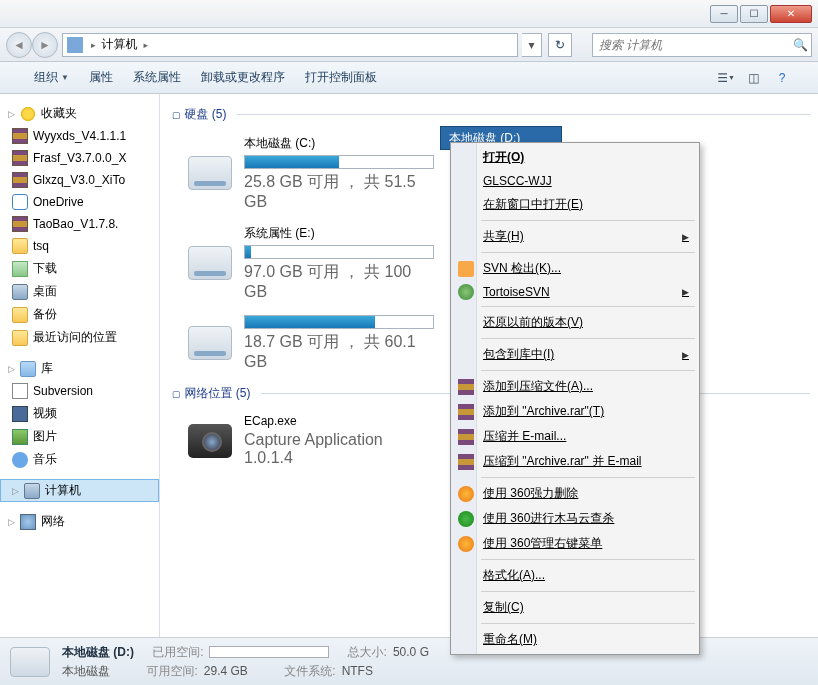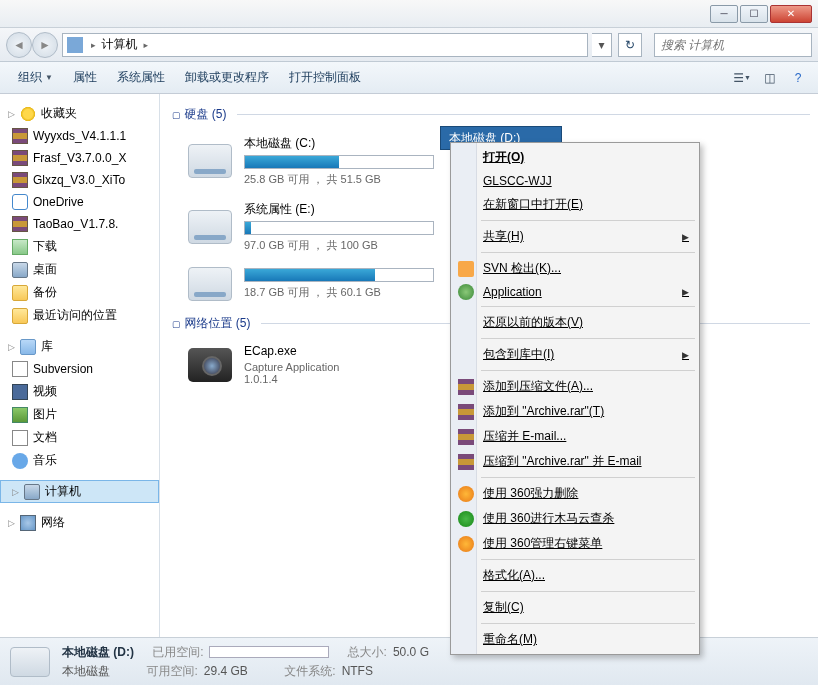--- a/index.html
+++ b/index.html
@@ -13,26 +13,26 @@
 
 .navbar { height:34px; background:linear-gradient(#f4f6f9,#e6ebf1); display:flex; align-items:center; padding:0 6px; gap:4px; border-bottom:1px solid #c0cad4; }
 .navbtns { display:flex; gap:0; }
 .navcirc { width:26px; height:26px; border-radius:50%; background:radial-gradient(#f0f4f8,#d0dae4); border:1px solid #b0bcc8; display:flex; align-items:center; justify-content:center; color:#888; font-size:12px; }
 .addrbar { flex:1; height:24px; background:#fff; border:1px solid #a8b4c0; display:flex; align-items:center; padding:0 4px; }
 .addrbar .aicon { width:16px; height:16px; background:#7aa8d8; margin-right:4px; }
 .addrbar .crumb { padding:0 2px; }
 .addrbar .tri { color:#666; font-size:9px; padding:0 4px; }
 .addrdrop { width:20px; height:24px; border:1px solid #a8b4c0; border-left:none; background:#fff; display:flex; align-items:center; justify-content:center; color:#555; }
 .refresh { width:24px; height:24px; border:1px solid #a8b4c0; background:#fff; margin-left:2px; display:flex; align-items:center; justify-content:center; color:#246; }
-.searchbox { width:158px; height:24px; border:1px solid #a8b4c0; background:#fff; margin-left:8px; display:flex; align-items:center; }
+.searchbox { width:220px; height:24px; border:1px solid #a8b4c0; background:#fff; margin-left:16px; display:flex; align-items:center; }
 .searchbox input { border:none; outline:none; flex:1; padding:0 6px; color:#888; font-style:italic; background:transparent; }
 .searchbox .sicon { width:20px; color:#567; text-align:center; }
 
 
-.toolbar { height:32px; background:linear-gradient(#f3f7fb,#e4ecf3); border-bottom:1px solid #c4ccd6; display:flex; align-items:center; padding:0 8px;text-align:center; }
+.toolbar { height:32px; background:linear-gradient(#f3f7fb,#e4ecf3); border-bottom:1px solid #c4ccd6; display:flex; align-items:center; padding:0 24px;text-align:center; }
 .tbitem { padding:4px 10px; color:#1a3a5a; cursor:default; display:flex; align-items:center; gap:3px; }
 .tbitem .dd { font-size:8px; color:#456; }
 .tbspacer { flex:1; }
 .tbicon { width:24px; height:24px; display:flex; align-items:center; justify-content:center; color:#456; margin-left:4px; }
 
 
 .body { display:flex; height:calc(100% - 28px - 34px - 32px - 48px); }
 .sidebar { width:160px; border-right:1px solid #d8e0e8; background:#fff; overflow:hidden; padding-top:8px; }
 .tree { list-style:none; }
 .tree li { display:flex; align-items:center; padding:3px 4px 3px 12px; white-space:nowrap; overflow:hidden; text-overflow:ellipsis; color:#000; }
@@ -58,21 +58,21 @@
 .group-hdr { color:#1a3a8a; padding:4px 0 8px 4px; display:flex; align-items:center; gap:4px; }
 .group-hdr .tri { font-size:9px; }
 .group-hdr .line { flex:1; height:1px; background:#d0d8e4; margin-left:6px; }
 .drive { display:flex; align-items:center; padding:4px 4px 10px 20px; gap:12px; position:relative; }
 .dico { width:44px; height:34px; background:linear-gradient(#eef2f6,#cfd9e3); border:1px solid #b0bcc8; border-radius:4px; position:relative; flex-shrink:0; }
 .dico::after { content:""; position:absolute; bottom:3px; left:5px; right:5px; height:5px; background:#88a8c8; border-radius:2px; }
 .dinfo { flex:1; max-width:190px; }
 .dtitle { color:#000; margin-bottom:3px; }
 .dbar { height:14px; border:1px solid #aab4c0; background:#fff; position:relative; margin-bottom:3px; }
 .dbarf { height:100%; background:linear-gradient(#3aa8d8,#1878b8); }
-.dfree { color:#666; font-size:11px; }
+.dfree { color:#666; font-size:16px; }
 .camico { width:44px; height:34px; background:linear-gradient(#555,#222); border-radius:5px; position:relative; flex-shrink:0; }
 .camico::after { content:""; position:absolute; top:8px; left:14px; width:16px; height:16px; background:radial-gradient(#88aacc,#334); border-radius:50%; border:2px solid #666;}
 
 
 .dpeek { position:absolute; left:440px; top:126px; width:122px; height:24px; background:#2a6aa8; color:#fff; display:flex; align-items:center; padding:0 8px; border:1px solid #1a4a78; z-index:5; }
 
 
 .ctxmenu { position:absolute; left:450px; top:142px; width:250px; background:#f4f4f4; border:1px solid #9a9a9a; box-shadow:3px 3px 6px rgba(0,0,0,0.25); z-index:10; padding:2px; }
 .ctxmenu .citem { display:flex; align-items:center; padding:4px 8px 4px 30px; position:relative; color:#000; white-space:nowrap;text-decoration:underline; }
 .ctxmenu .citem.bold { font-weight:bold; }
@@ -165,20 +165,24 @@
         </li>
       <li>
           <span class="ico cloud"></span>
           <span>OneDrive</span>
         </li>
       <li>
           <span class="ico rar"></span>
           <span>TaoBao_V1.7.8.</span>
         </li>
       <li>
+          <span class="ico folder"></span>
+          <span>tsq</span>
+        </li>
+      <li>
           <span class="ico down"></span>
           <span>下载</span>
         </li>
       <li>
           <span class="ico comp"></span>
           <span>桌面</span>
         </li>
       <li>
           <span class="ico folder"></span>
           <span>备份</span>
@@ -197,24 +201,20 @@
           <span class="ico doc"></span>
           <span>Subversion</span>
         </li>
       <li>
           <span class="ico vid"></span>
           <span>视频</span>
         </li>
       <li>
           <span class="ico img"></span>
           <span>图片</span>
-        </li>
-      <li>
-          <span class="ico doc"></span>
-          <span>文档</span>
         </li>
       <li>
           <span class="ico mus"></span>
           <span>音乐</span>
         </li>
       <li class="sep"></li>
       <li class="hdr sel">
           <span class="exp">▷</span>
           <span class="ico comp"></span>
           <span>计算机</span>
@@ -295,21 +295,21 @@
       <span>共享(H)</span>
       <span class="arr">▶</span>
     </div>
   <div class="csep"></div>
   <div class="citem">
       <span class="cico svn"></span>
       <span>SVN 检出(K)...</span>
     </div>
   <div class="citem">
       <span class="cico tort"></span>
-      <span>Application</span>
+      <span>TortoiseSVN</span>
       <span class="arr">▶</span>
     </div>
   <div class="csep"></div>
   <div class="citem">还原以前的版本(V)</div>
   <div class="csep"></div>
   <div class="citem">
       <span>包含到库中(I)</span>
       <span class="arr">▶</span>
     </div>
   <div class="csep"></div>

